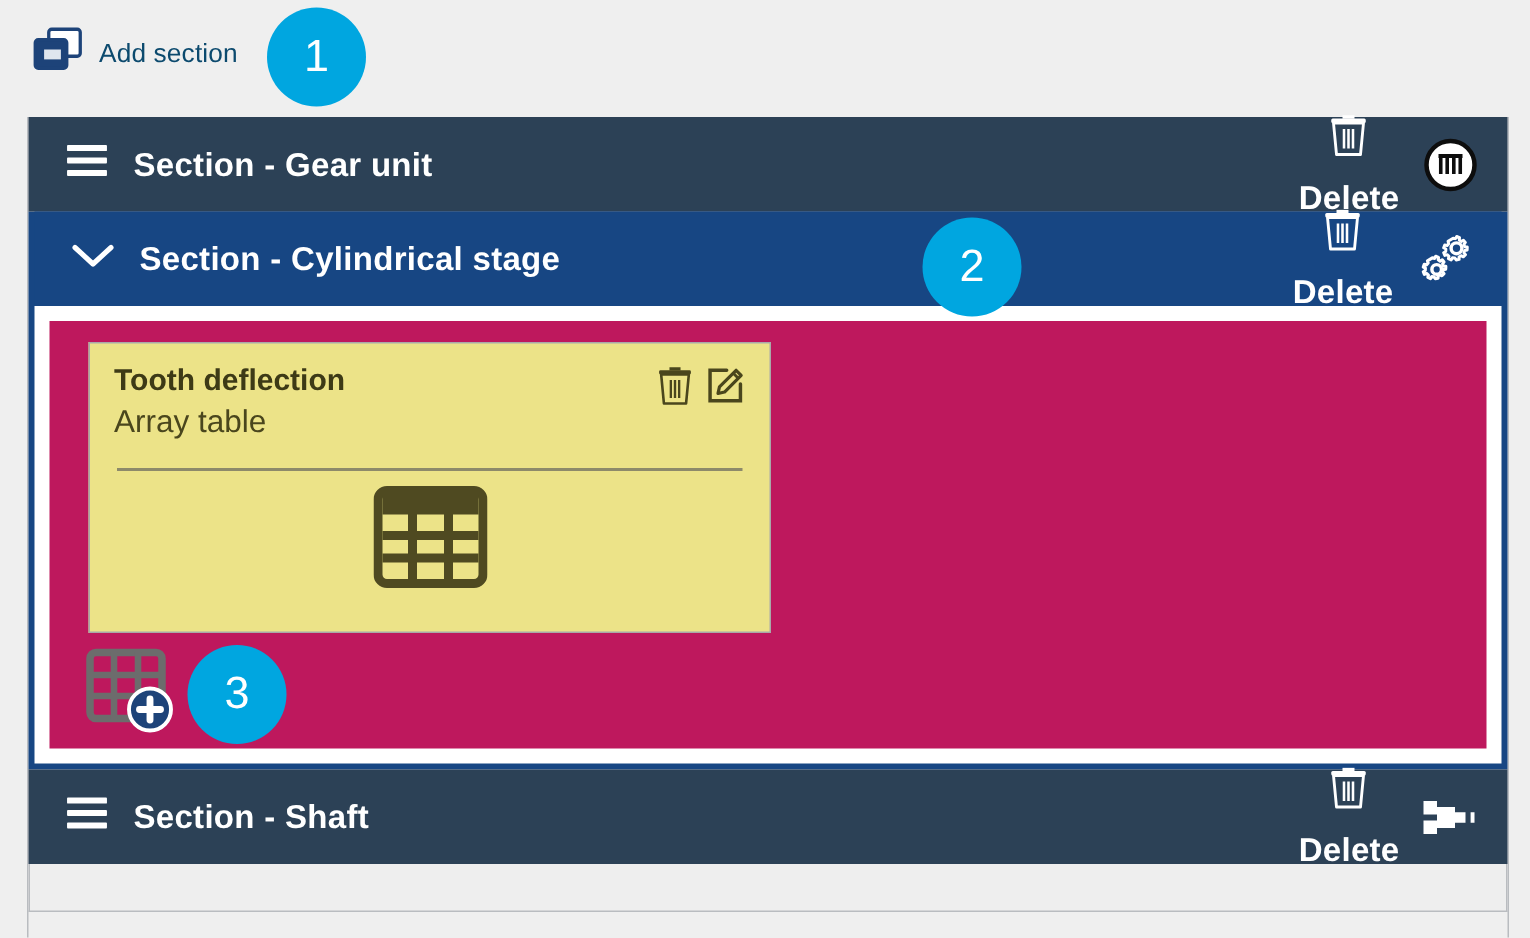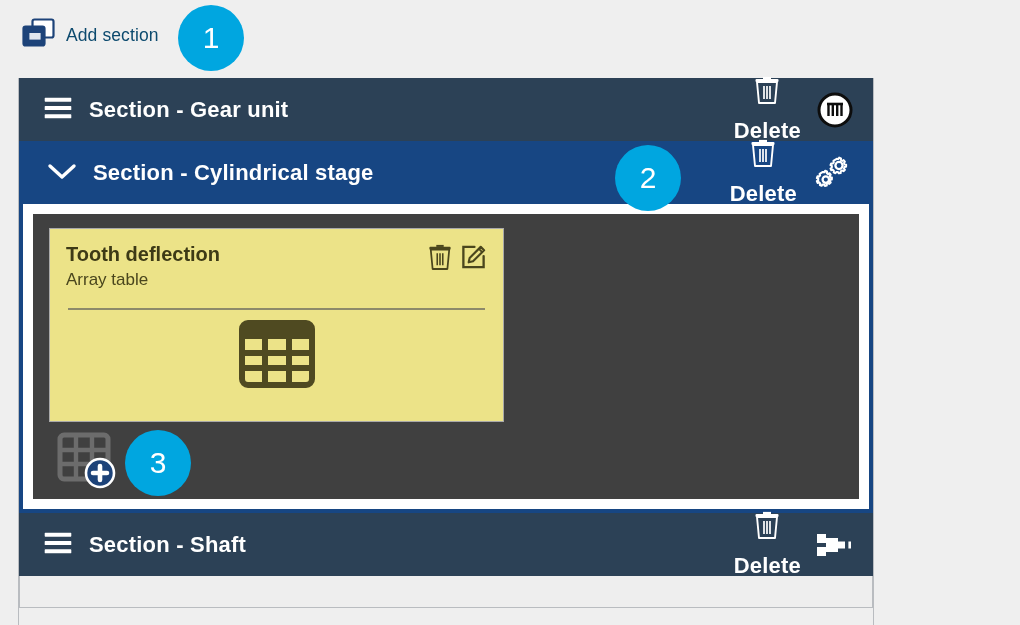--- a/index.html
+++ b/index.html
@@ -59,21 +59,21 @@
   }
   #badge-1 { left: 178px; top: 5px;  width: 66px; height: 66px; }
   #badge-2 { left: 615px; top: 145px; width: 66px; height: 66px; }
   #badge-3 { left: 125px; top: 430px; width: 66px; height: 66px; }
 
   
   .sections {
     position: absolute;
     left: 18px;
     top: 78px;
-    width: 856px;
+    width: 988px;
     height: 547px;
     background: #efefef;
     border-left: 1px solid #b9bcc0;
     border-right: 1px solid #b9bcc0;
     box-sizing: border-box;
   }
 
   .section-header {
     position: relative;
     height: 63px;
@@ -129,25 +129,25 @@
     padding: 0 4px 4px 4px;
     box-sizing: border-box;
   }
   .section-body {
     background: #ffffff;
     padding: 10px;
     box-sizing: border-box;
     height: 305px;
   }
   .section-body-inner {
-    background: #404040;
+    background: #be185d;
     width: 100%;
     height: 100%;
     box-sizing: border-box;
-    padding: 14px 0 0 16px;
+    padding: 14px 0 0 26px;
     position: relative;
   }
 
   
   .item-card {
     width: 455px;
     height: 194px;
     background: #ece388;
     border: 1px solid #a9a9a9;
     box-sizing: border-box;
@@ -160,21 +160,21 @@
     justify-content: space-between;
     align-items: flex-start;
   }
   .card-title {
     font-size: 20px;
     font-weight: bold;
     color: #3d3a16;
     line-height: 1.1;
   }
   .card-sub {
-    font-size: 17px;
+    font-size: 21px;
     color: #4a461d;
     margin-top: 5px;
   }
   .card-actions { display: flex; align-items: center; gap: 8px; }
   .card-actions .act { cursor: pointer; display: block; }
   .card-rule {
     height: 2px;
     background: #8d8a6a;
     margin: 18px 2px 0 2px;
   }

